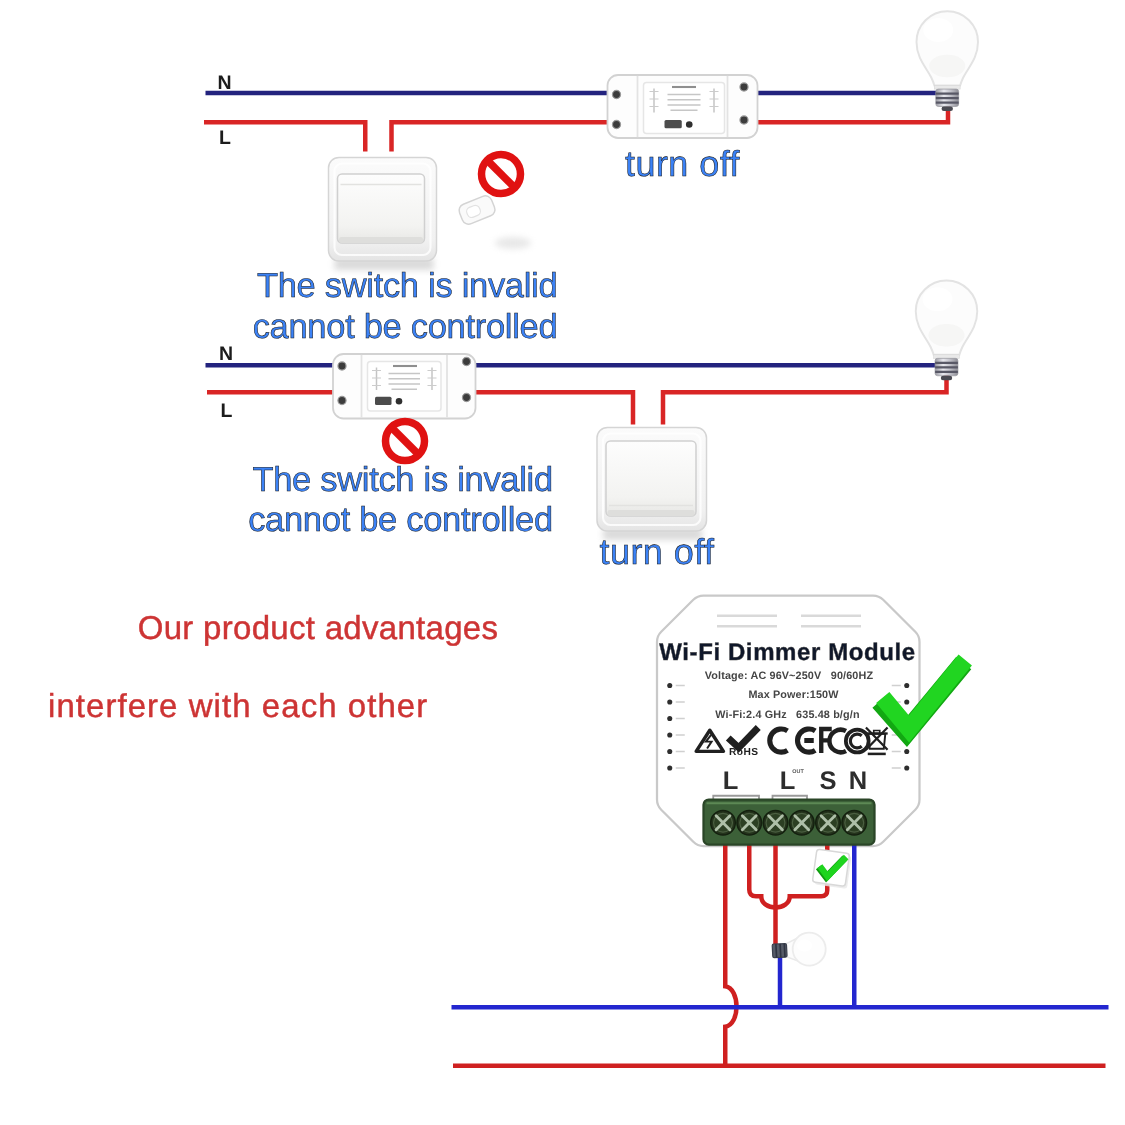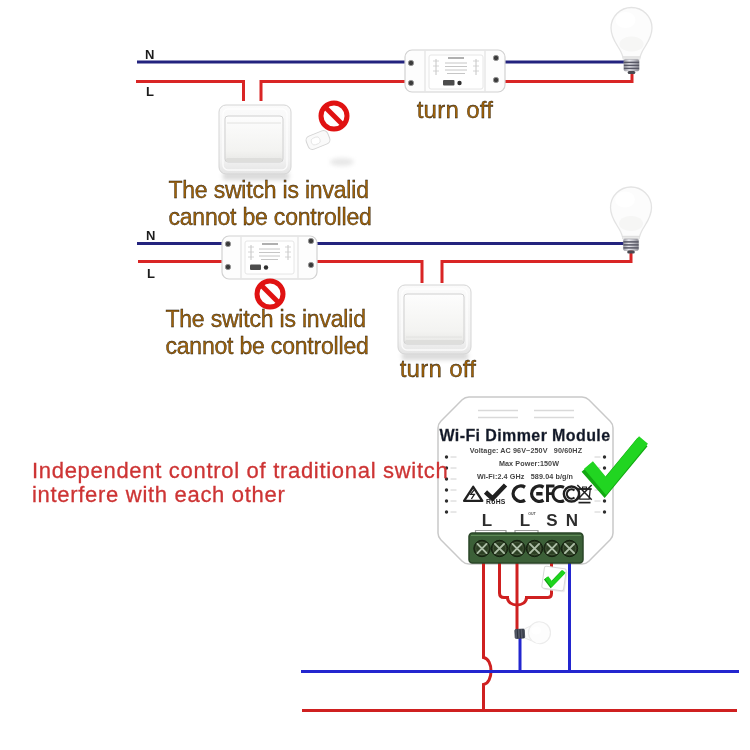--- a/index.html
+++ b/index.html
@@ -2,21 +2,21 @@
 <html style="--text-red: #cd3434;"><head>
 <meta charset="utf-8">
 <style>
   html,body{margin:0;padding:0;background:#fff;}
   .canvas{position:relative;width:750px;height:750px;background:#ffffff;overflow:hidden;
           font-family:"Liberation Sans",sans-serif;}
   .art{position:absolute;left:0;top:0;}
   .txt{position:absolute;white-space:nowrap;}
   .ctr{transform:translate(-50%,-50%);}
   .wlabel{font-size:13px;font-weight:bold;color:#1c1c1c;}
-  .cap{font-size:23px;color:#a16207;letter-spacing:-0.2px;text-align:left;
+  .cap{font-size:23px;color:#3b82f6;letter-spacing:-0.2px;text-align:right;
        -webkit-text-stroke:0.35px #141414;}
   .cap2{line-height:27px;}
   .turnoff{font-size:24px;letter-spacing:0.3px;}
   .redtxt{color:var(--text-red);-webkit-text-stroke:0.3px var(--text-red);}
   .heading{font-size:22px;letter-spacing:0.2px;}
   .para{font-size:22px;line-height:23.7px;letter-spacing:0.7px;white-space:nowrap;}
   .modtitle{font-size:16px;font-weight:bold;color:#0f172a;letter-spacing:0.4px;
             -webkit-text-stroke:0.3px #3d3d3d;}
   .spec{font-size:7.2px;font-weight:bold;color:#454545;white-space:pre;letter-spacing:0.1px;}
   .term{font-size:17px;font-weight:bold;color:#2d2d2d;}
@@ -291,29 +291,29 @@
 <div class="txt wlabel" style="left:146px;top:228px;">N</div>
 <div class="txt wlabel" style="left:147px;top:266px;">L</div>
 
 <div class="txt cap cap2 ctr" style="left:267px;top:333px;">
   <div>The switch is invalid</div>
   <div>cannot be controlled</div>
 </div>
 
 <div class="txt cap turnoff ctr" style="left:438px;top:369px;">turn off</div>
 
+<div class="txt redtxt heading ctr" style="left:212px;top:419px;">Our product advantages</div>
 <div class="txt redtxt para" style="left:32px;top:459px;">
-  <div>Independent control of traditional switch</div>
   <div>interfere with each other</div>
 </div>
 
 <div class="txt modtitle ctr" style="left:525px;top:436px;">Wi-Fi Dimmer Module</div>
 <div class="txt spec ctr" style="left:526px;top:450px;">Voltage: AC 96V~250V   90/60HZ</div>
 <div class="txt spec ctr" style="left:529px;top:462.5px;text-align:center;">Max Power:150W</div>
-<div class="txt spec ctr" style="left:525px;top:475.5px;">Wi-Fi:2.4 GHz   589.04 b/g/n</div>
+<div class="txt spec ctr" style="left:525px;top:475.5px;">Wi-Fi:2.4 GHz   635.48 b/g/n</div>
 
 <div class="txt term ctr" style="left:487px;top:521px;">L</div>
 <div class="txt term ctr" style="left:525px;top:521px;">L</div>
 <div class="txt termsup ctr" style="left:532px;top:514px;">OUT</div>
 <div class="txt term ctr" style="left:552px;top:521px;">S</div>
 <div class="txt term ctr" style="left:572px;top:521px;">N</div>
 
 </div>
 
 </body></html>

